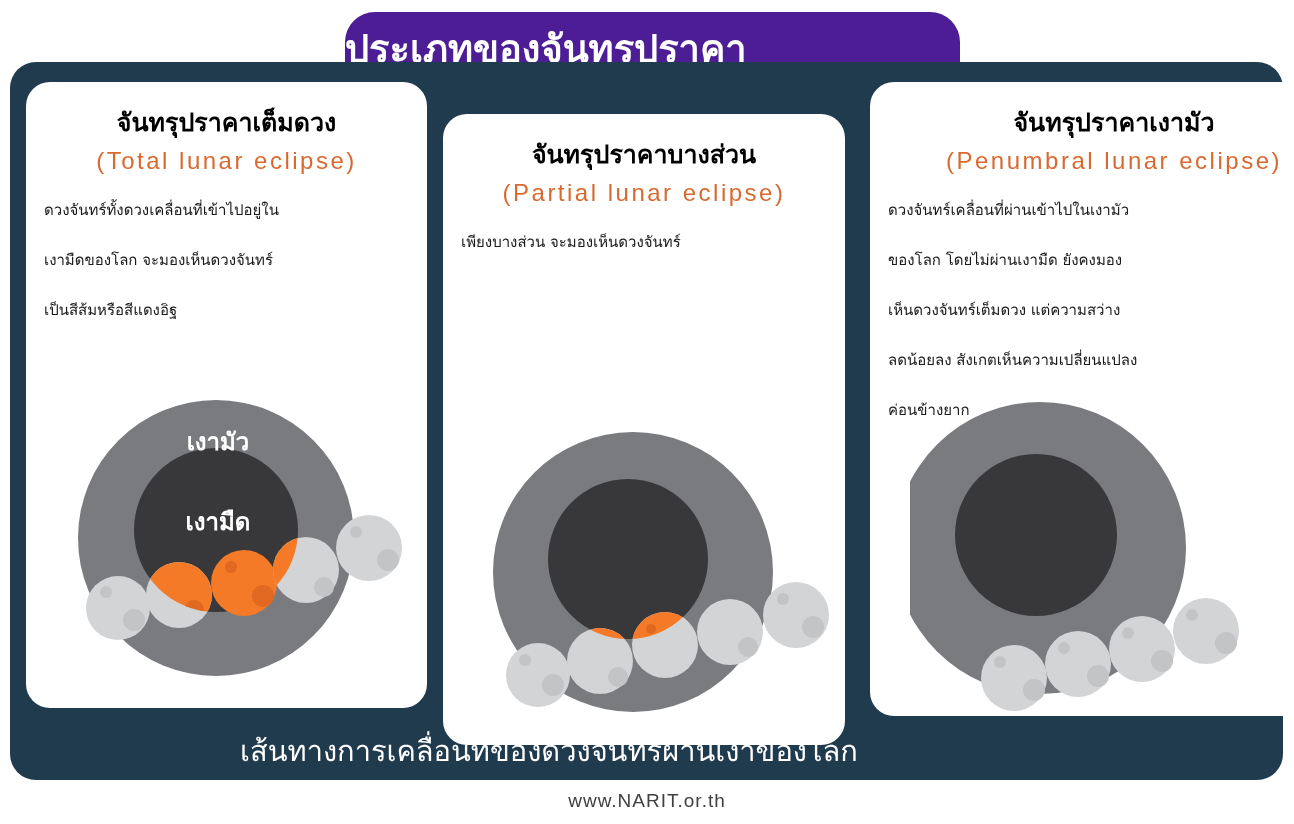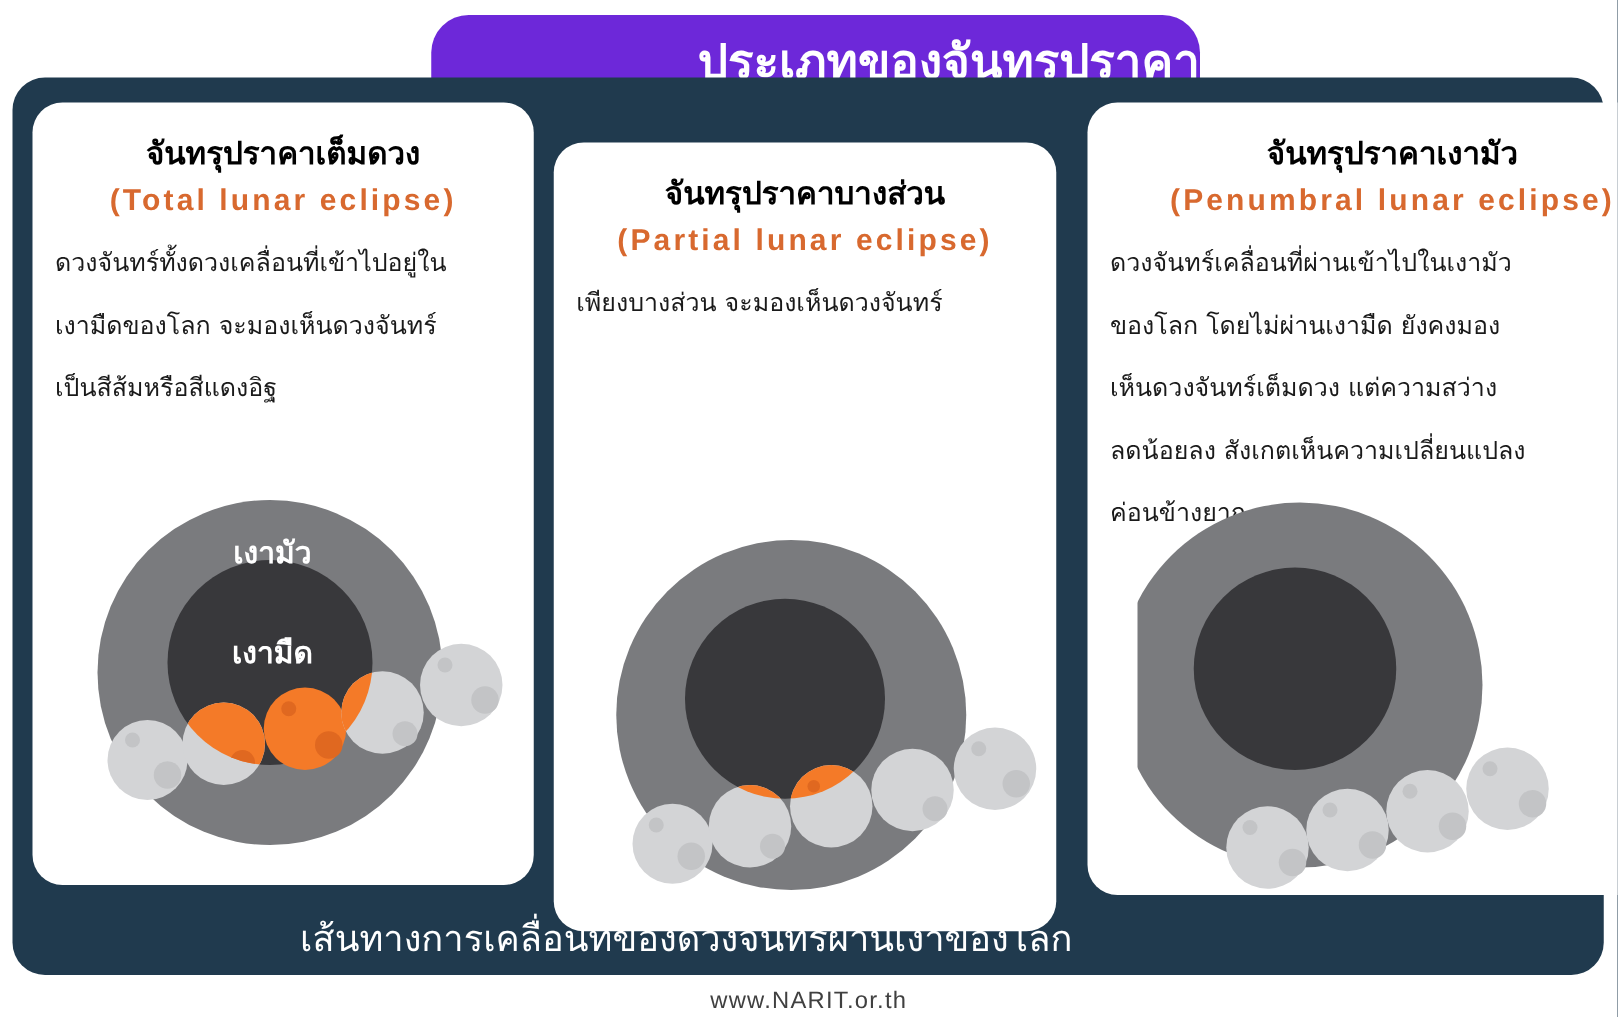--- a/index.html
+++ b/index.html
@@ -6,46 +6,46 @@
   body {
     width: 1294px; height: 824px; background: #ffffff; position: relative; overflow: hidden;
     font-family: "DejaVu Sans", sans-serif;
   }
   .frame {
     position: absolute; left: 10px; top: 62px; width: 1273px; height: 718px;
     background: #203a4e; border-radius: 26px;
   }
   .title-tab {
     position: absolute; left: 345px; top: 12px; width: 615px; height: 70px;
-    background: #6d28d9; border-radius: 30px 30px 0 0;
-    display: flex; align-items: center; justify-content: flex-end;
+    background: #4c1d95; border-radius: 30px 30px 0 0;
+    display: flex; align-items: center; justify-content: flex-start;
   }
   .title-tab span {
     color: #ffffff; font-size: 38px; font-weight: bold; letter-spacing: 0px;
     font-family: "DejaVu Sans", sans-serif; margin-top: 2px;
   }
   .card {
     position: absolute; background: #ffffff; border-radius: 24px; overflow: hidden;
   }
   .card.c1 { left: 26px; top: 82px; width: 401px; height: 626px; }
   .card.c2 { left: 443px; top: 82px; width: 402px; height: 631px; margin-top: 32px; }
   .card.c3 { left: 870px; top: 82px; width: 488px; height: 634px; }
 
   .card-title-th {
     position: absolute; left: 0; right: 0; top: 24px; text-align: center;
     color: #000000; font-weight: bold; font-size: 25px; line-height: 34px;
   }
   .card-title-en {
     position: absolute; left: 0; right: 0; top: 62px; text-align: center;
-    color: #d8692f; font-weight: bold; font-size: 24px; line-height: 34px;
+    color: #d8692f; font-weight: normal; font-size: 24px; line-height: 34px;
     font-family: "Liberation Sans", sans-serif; letter-spacing: 2.5px;
   }
   .card-desc {
     position: absolute; left: 18px; right: 10px; top: 103px;
-    color: #1a1a1a; font-size: 20px; line-height: 50px;
+    color: #1a1a1a; font-size: 15px; line-height: 50px;
   }
   .card-desc .line { display: block; white-space: nowrap; }
 
   .diagram { position: absolute; }
   .c1 .diagram { left: 40px; top: 300px; width: 360px; height: 320px; }
   .c2 .diagram { left: 40px; top: 318px; width: 360px; height: 310px; }
   .c3 .diagram { left: 40px; top: 318px; width: 360px; height: 316px; }
 
   .footer-caption {
     position: absolute; left: 10px; width: 1078px; top: 728px; text-align: center;

